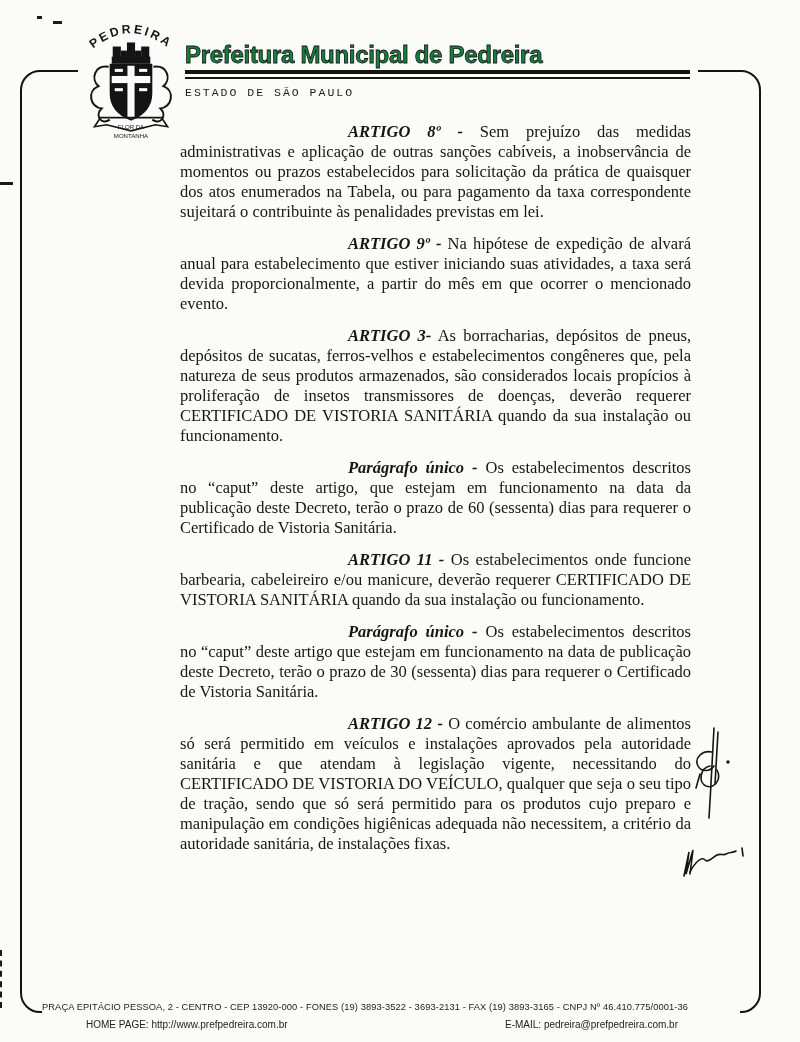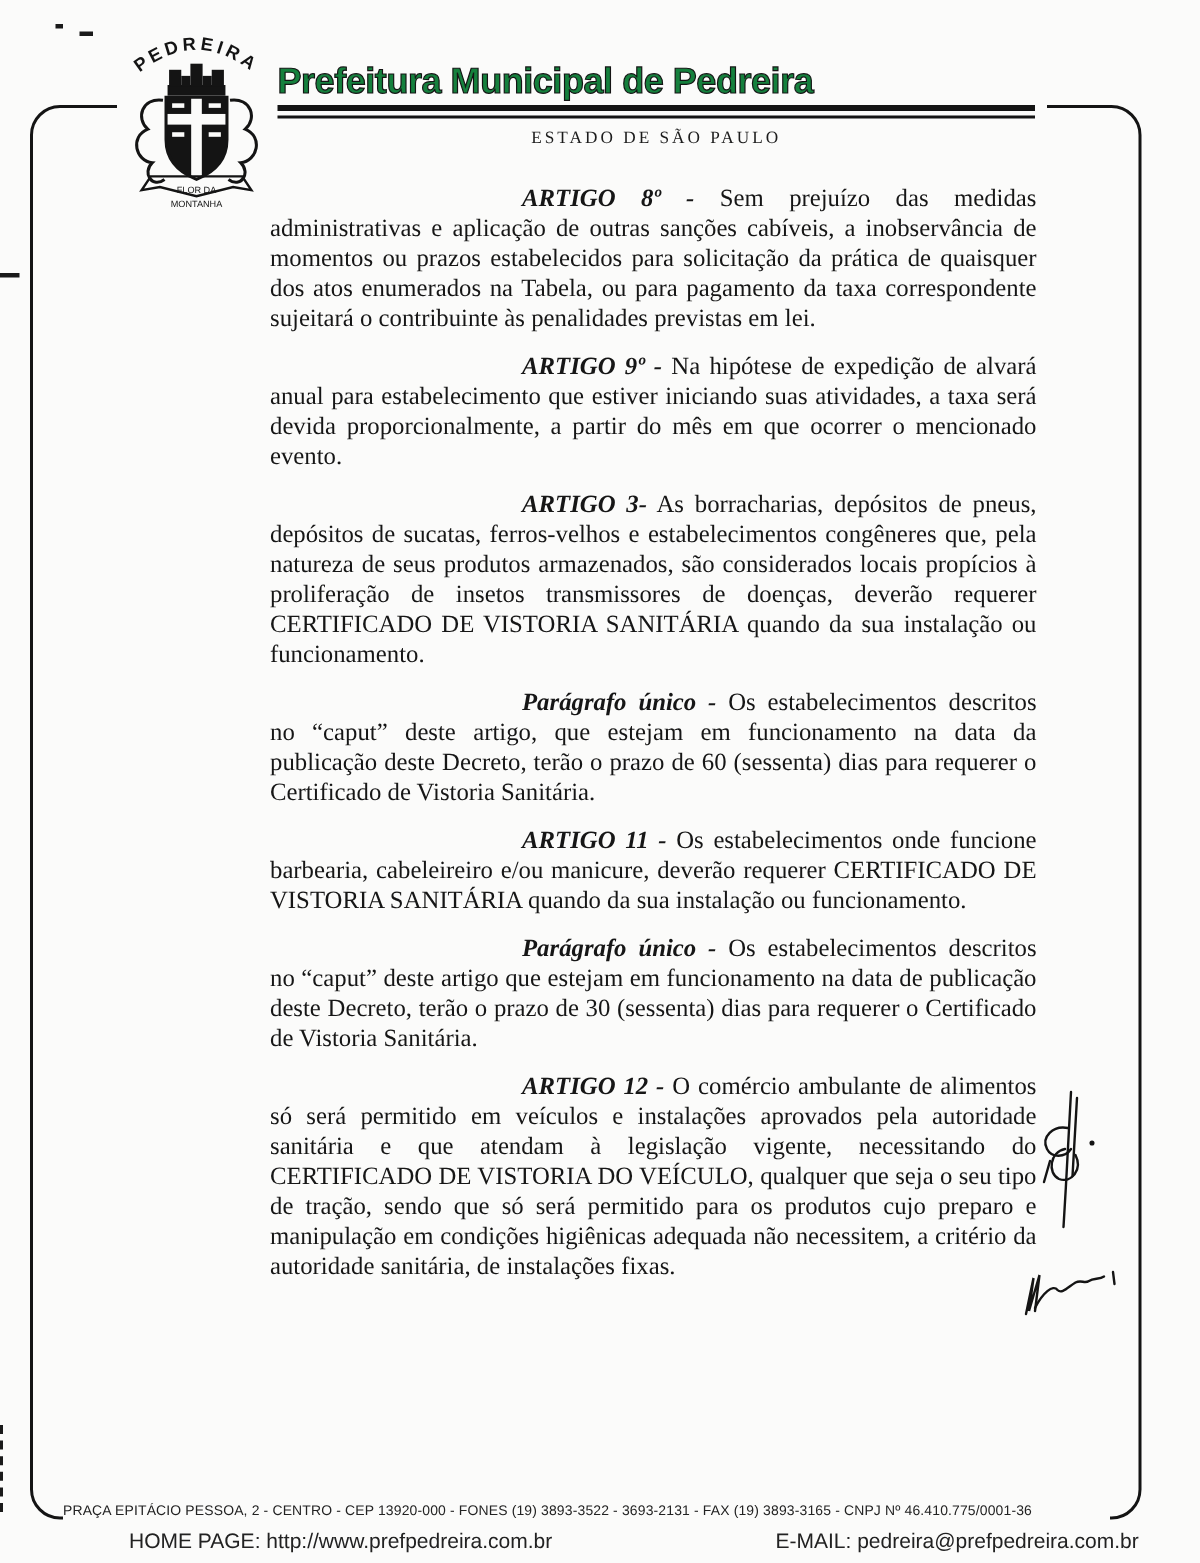--- a/index.html
+++ b/index.html
@@ -26,22 +26,22 @@
   
   .title-block{position:absolute;left:185px;top:42px;width:505px;}
   .page-title{
     font-family:"Liberation Sans","DejaVu Sans",sans-serif;
     font-weight:bold;font-size:24px;letter-spacing:-0.3px;
     -webkit-text-stroke:0.8px #141414;
     color:#15803d;white-space:nowrap;line-height:1.1;
   }
   .title-rule{height:3px;border-top:4px solid #141414;border-bottom:2px solid #141414;margin-top:2px;}
   .subtitle{
-    font-family:Liberation Serif, serif;
-    font-size:11.5px;letter-spacing:2px;text-align:center;margin-top:7px;color:#1c1c1c;
+    font-family:Liberation Mono, monospace;
+    font-size:11.5px;letter-spacing:2px;margin-top:7px;color:#1c1c1c;
   }
 
   
   .doc-body{position:absolute;left:180px;top:122px;width:511px;}
   .doc-body p{
     margin:0 0 12px 0;
     font-size:16.5px;line-height:20px;
     text-align:justify;text-indent:168px;
     color:#161616;
   }
@@ -54,24 +54,24 @@
   
   .footer-address{
     position:absolute;left:42px;top:1002px;width:698px;
     font-family:"Liberation Sans","DejaVu Sans",sans-serif;
     font-size:9.3px;letter-spacing:0.1px;color:#222;
     white-space:nowrap;background:#fbfbfa;
   }
   .footer-row2{
     position:absolute;top:1019px;left:0;width:800px;height:16px;
     font-family:"Liberation Sans","DejaVu Sans",sans-serif;
-    font-size:14px;color:#222;
+    font-size:10px;color:#222;
   }
   .footer-homepage{position:absolute;left:86px;top:0;}
-  .footer-email{position:absolute;left:517px;top:0;}
+  .footer-email{position:absolute;left:505px;top:0;}
 </style>
 </head>
 <body>
 
 <div class="artifact" style="left:37px;top:16px;width:5px;height:3px;"></div>
 <div class="artifact" style="left:53px;top:21px;width:9px;height:3px;"></div>
 <div class="artifact" style="left:0;top:182px;width:13px;height:3px;"></div>
 <div class="artifact-dashed" style="left:0;top:950px;height:58px;"></div>
 
 <div class="frame"></div>

